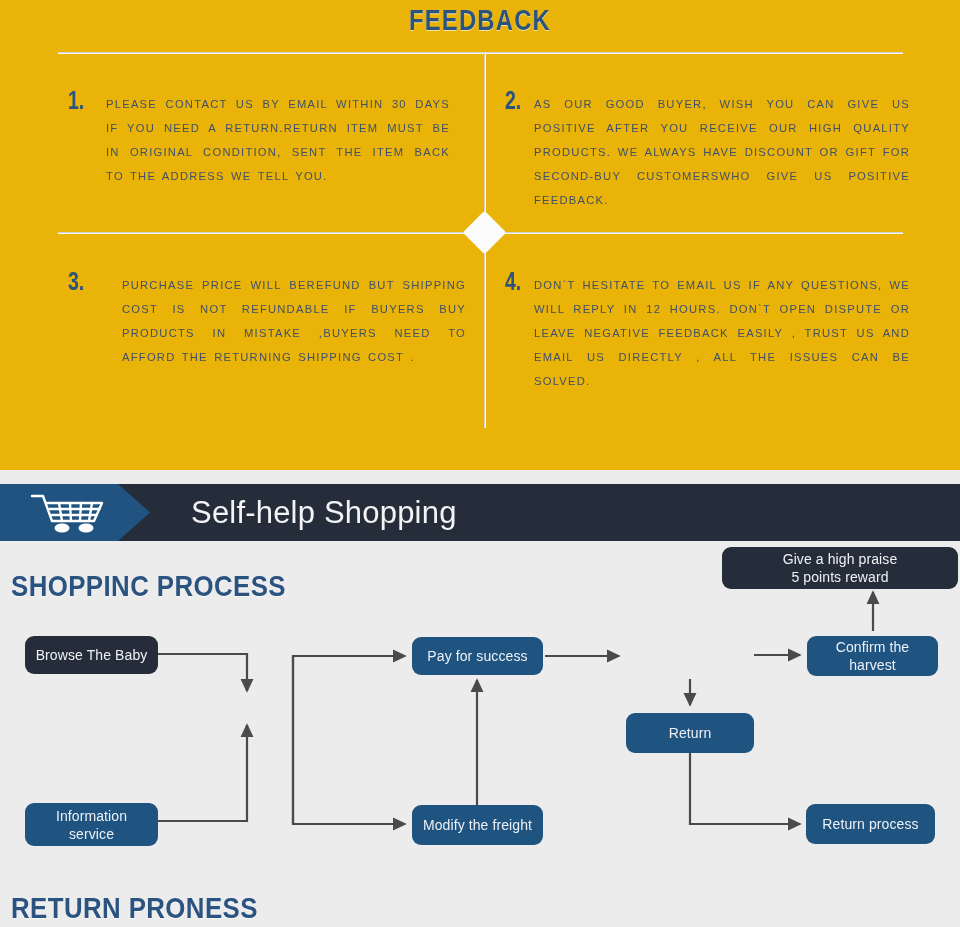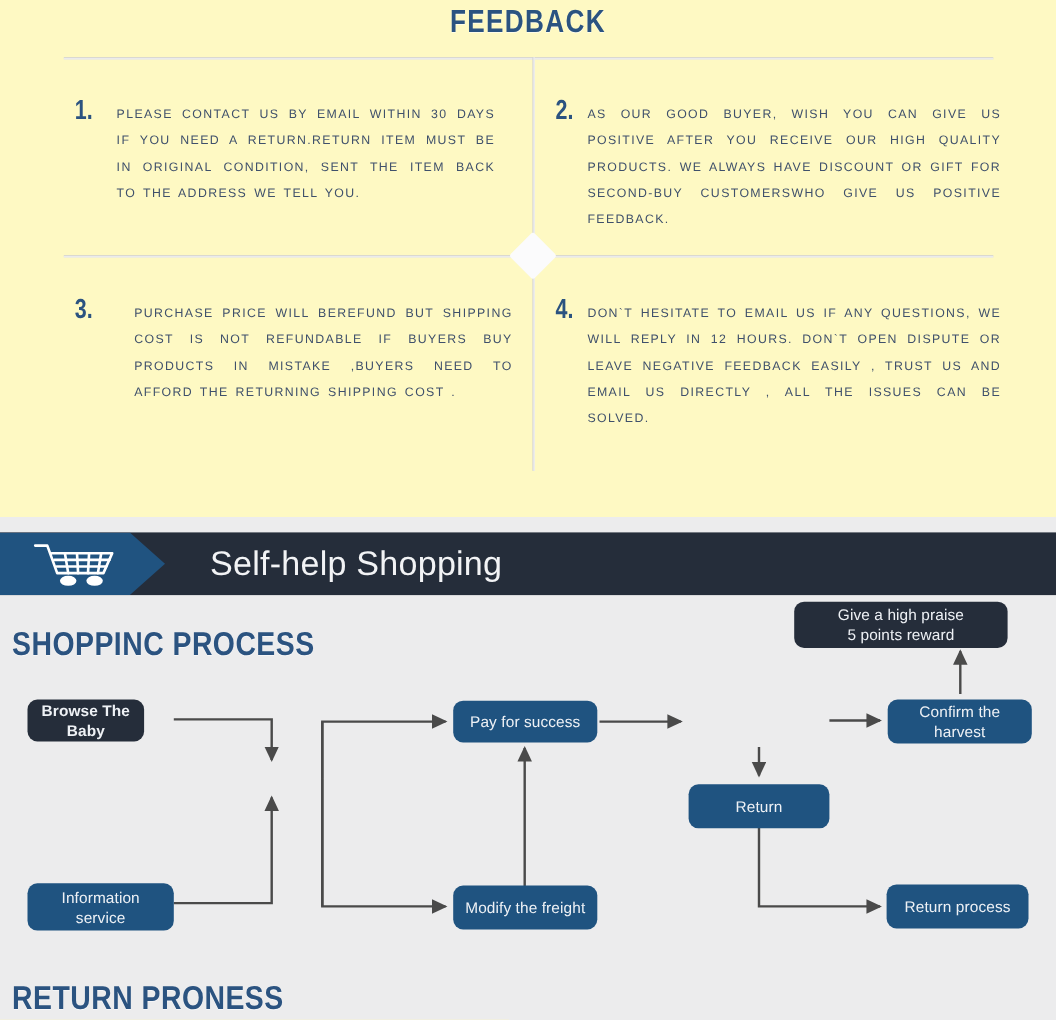--- a/index.html
+++ b/index.html
@@ -14,21 +14,21 @@
     overflow: hidden;
     position: relative;
   }
 
   
   #feedback-section {
     position: absolute;
     left: 0; top: 0;
     width: 960px;
     height: 470px;
-    background: #fef9c3;
+    background: #eab308;
   }
   #feedback-title {
     position: absolute;
     left: 0; top: 4px;
     width: 960px;
     text-align: center;
     font-family: "Liberation Sans Narrow", "Liberation Sans", sans-serif;
     font-size: 29px;
     font-weight: bold;
     letter-spacing: 1.5px;
@@ -245,21 +245,21 @@
       <path d="M690,138 L690,164"></path>
 
       <path d="M873,90 L873,51"></path>
 
       <path d="M690,198 L690,283 L800,283"></path>
     </g>
 
     <path d="M293,115 L293,283" fill="none" stroke="#4a4a4a" stroke-width="2.2"></path>
   </svg>
 
-  <div class="node dark" id="n-browse" style="left:25px;  top:95px;  width:106px; height:38px;font-weight:bold;">
+  <div class="node dark" id="n-browse" style="left:25px;  top:95px;  width:133px; height:38px;">
     <span>Browse The Baby</span>
   </div>
 
 
   <div class="node blue" id="n-info" style="left:25px;  top:262px; width:133px; height:43px;">
     <span class="multiline">Information<br>service</span>
   </div>
 
   <div class="node blue" id="n-modify" style="left:412px; top:264px; width:131px; height:40px;">
     <span>Modify the freight</span>
@@ -271,20 +271,20 @@
 
 
   <div class="node blue" id="n-return" style="left:626px; top:172px; width:128px; height:40px;">
     <span>Return</span>
   </div>
 
   <div class="node blue" id="n-confirm" style="left:807px; top:95px;  width:131px; height:40px;">
     <span class="multiline">Confirm the<br>harvest</span>
   </div>
 
-  <div class="node dark" id="n-praise" style="left:722px; top:6px;   width:194px; height:42px;">
+  <div class="node dark" id="n-praise" style="left:722px; top:6px;   width:236px; height:42px;">
     <span class="multiline">Give a high praise<br>5 points reward</span>
   </div>
 
   <div class="node blue" id="n-retproc" style="left:806px; top:263px; width:129px; height:40px;">
     <span>Return process</span>
   </div>
 </div>
 
 </body></html>

